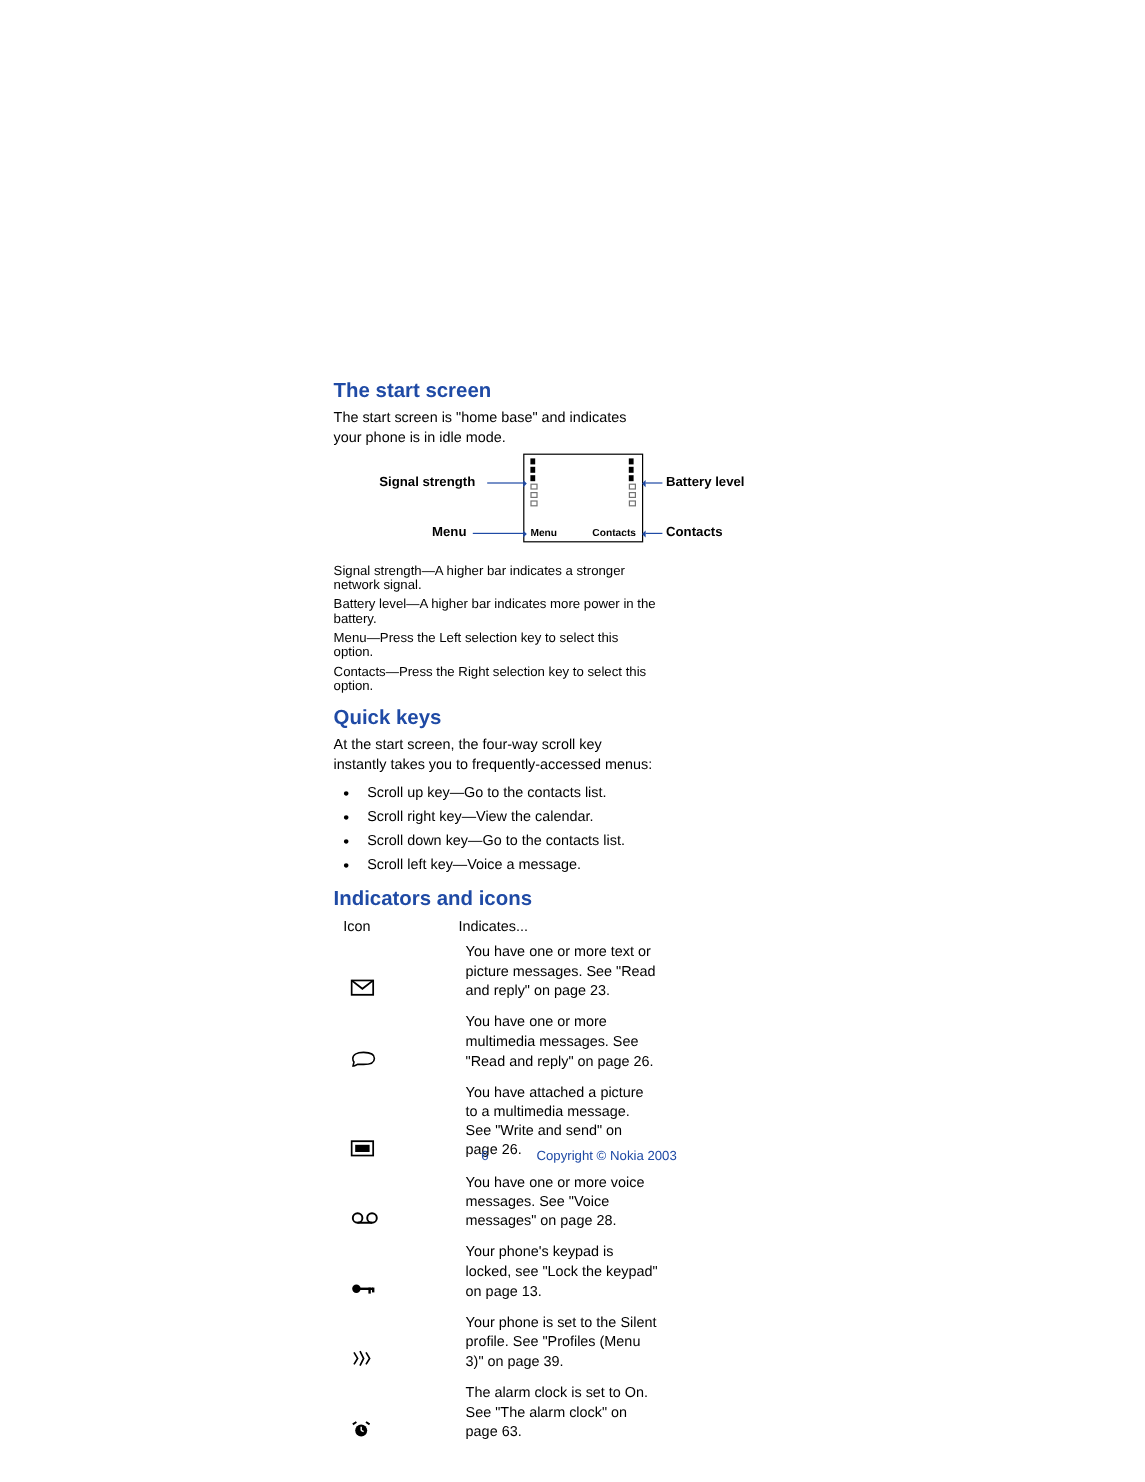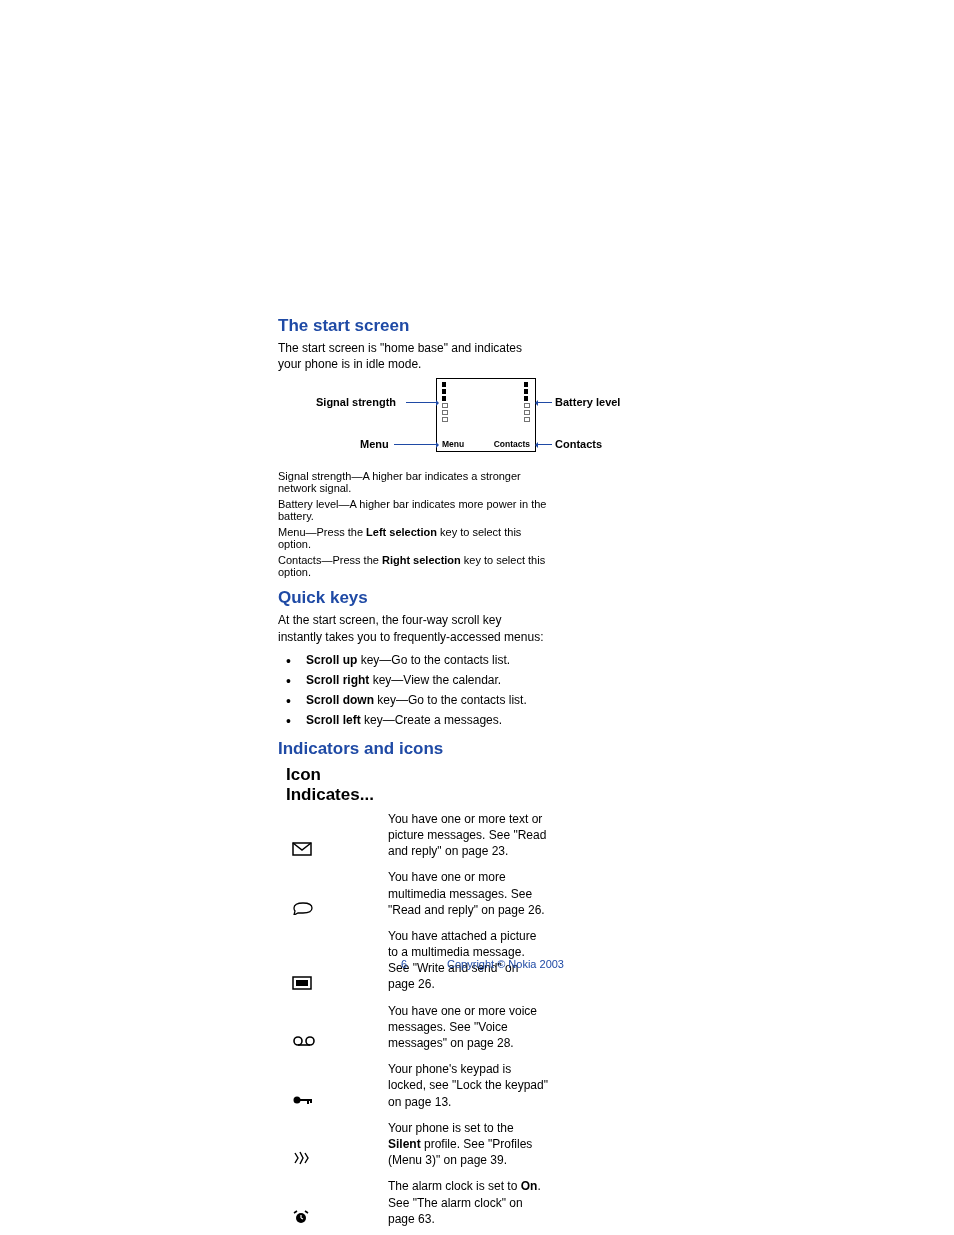--- a/index.html
+++ b/index.html
@@ -20,21 +20,21 @@
     font-size: 17px;
     font-weight: bold;
     color: #1f4aa5;
     margin: 0 0 4px 0;
   }
   p.body, .body {
     font-size: 12px;
     line-height: 1.35;
     margin: 0 0 4px 0;
   }
-  .term { font-weight: bold; }
+  .term { font-weight: normal; }
   .def-line { margin: 4px 0; font-size: 11px; }
   ul.bullets {
     list-style: none;
     padding: 0;
     margin: 6px 0 10px 0;
   }
   ul.bullets li {
     font-size: 12px;
     line-height: 1.5;
     margin: 0 0 2px 0;
@@ -117,24 +117,23 @@
   .arrow.bat  { left: 260px; top: 24px; width: 14px; border-top-color:#1f4aa5; }
   .arrow.bat::after  { border-right-color:#1f4aa5; left:-6px; right:auto; }
   .arrow.menu { left: 116px; top: 66px; width: 42px; border-top-color:#1f4aa5; }
   .arrow.menu::after { border-left-color:#1f4aa5; right:-6px; }
   .arrow.cont { left: 260px; top: 66px; width: 14px; border-top-color:#1f4aa5; }
   .arrow.cont::after { border-right-color:#1f4aa5; left:-6px; right:auto; }
 
   
   .ind-header {
     display: flex;
-    font-size: 17px;
-    font-weight: bold;
+    font-size: 12px;
+    font-weight: normal;
     margin: 6px 0 6px 8px;
-    flex-direction: column;
   }
   .ind-header .col-icon  { width: 96px; }
   .ind-header .col-ind   { flex: 1; }
   .ind-row {
     display: flex;
     align-items: flex-end;
     margin: 0 0 10px 8px;
   }
   .ind-row .icon-cell {
     width: 96px;
@@ -219,21 +218,21 @@
   <p class="def-line">
     <span>Contacts</span><span>—</span><span>Press the </span><span class="term">Right selection</span><span> key to select this option.</span>
   </p>
 
   <h2 class="section" style="margin-top:10px">Quick keys</h2>
   <p class="body">At the start screen, the four-way scroll key instantly takes you to frequently-accessed menus:</p>
   <ul class="bullets">
     <li><span class="term">Scroll up</span><span> key—Go to the contacts list.</span></li>
     <li><span class="term">Scroll right</span><span> key—View the calendar.</span></li>
     <li><span class="term">Scroll down</span><span> key—Go to the contacts list.</span></li>
-    <li><span class="term">Scroll left</span><span> key—Create a messages.</span></li>
+    <li><span class="term">Scroll left</span><span> key—Voice a message.</span></li>
   </ul>
 
   <h2 class="section">Indicators and icons</h2>
 
   <div class="ind-header">
     <span class="col-icon">Icon</span>
     <span class="col-ind">Indicates...</span>
   </div>
 
   <div class="ind-row">

